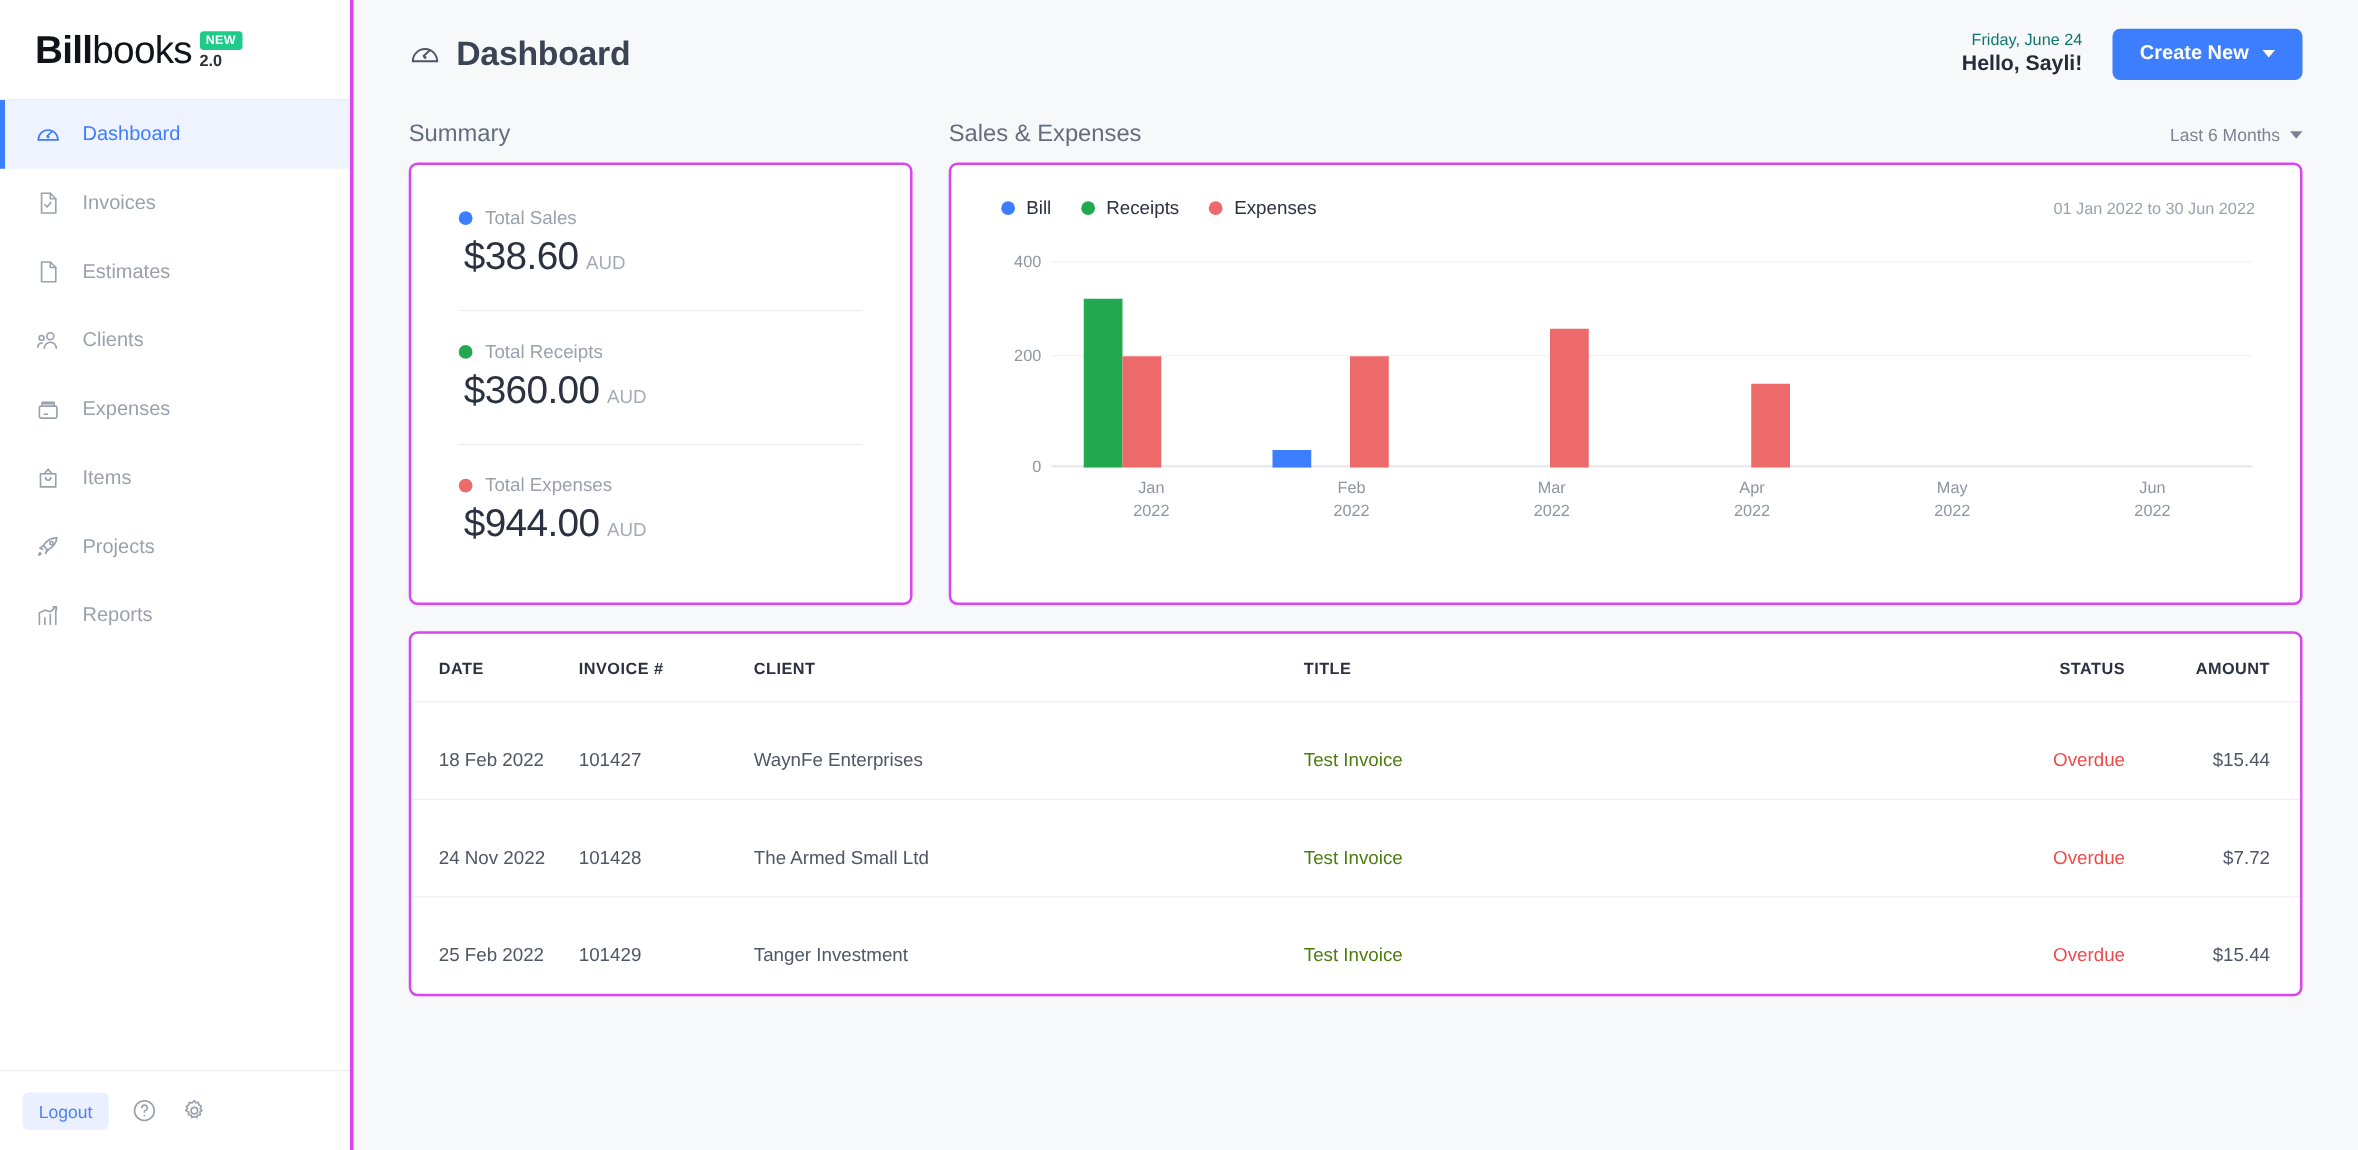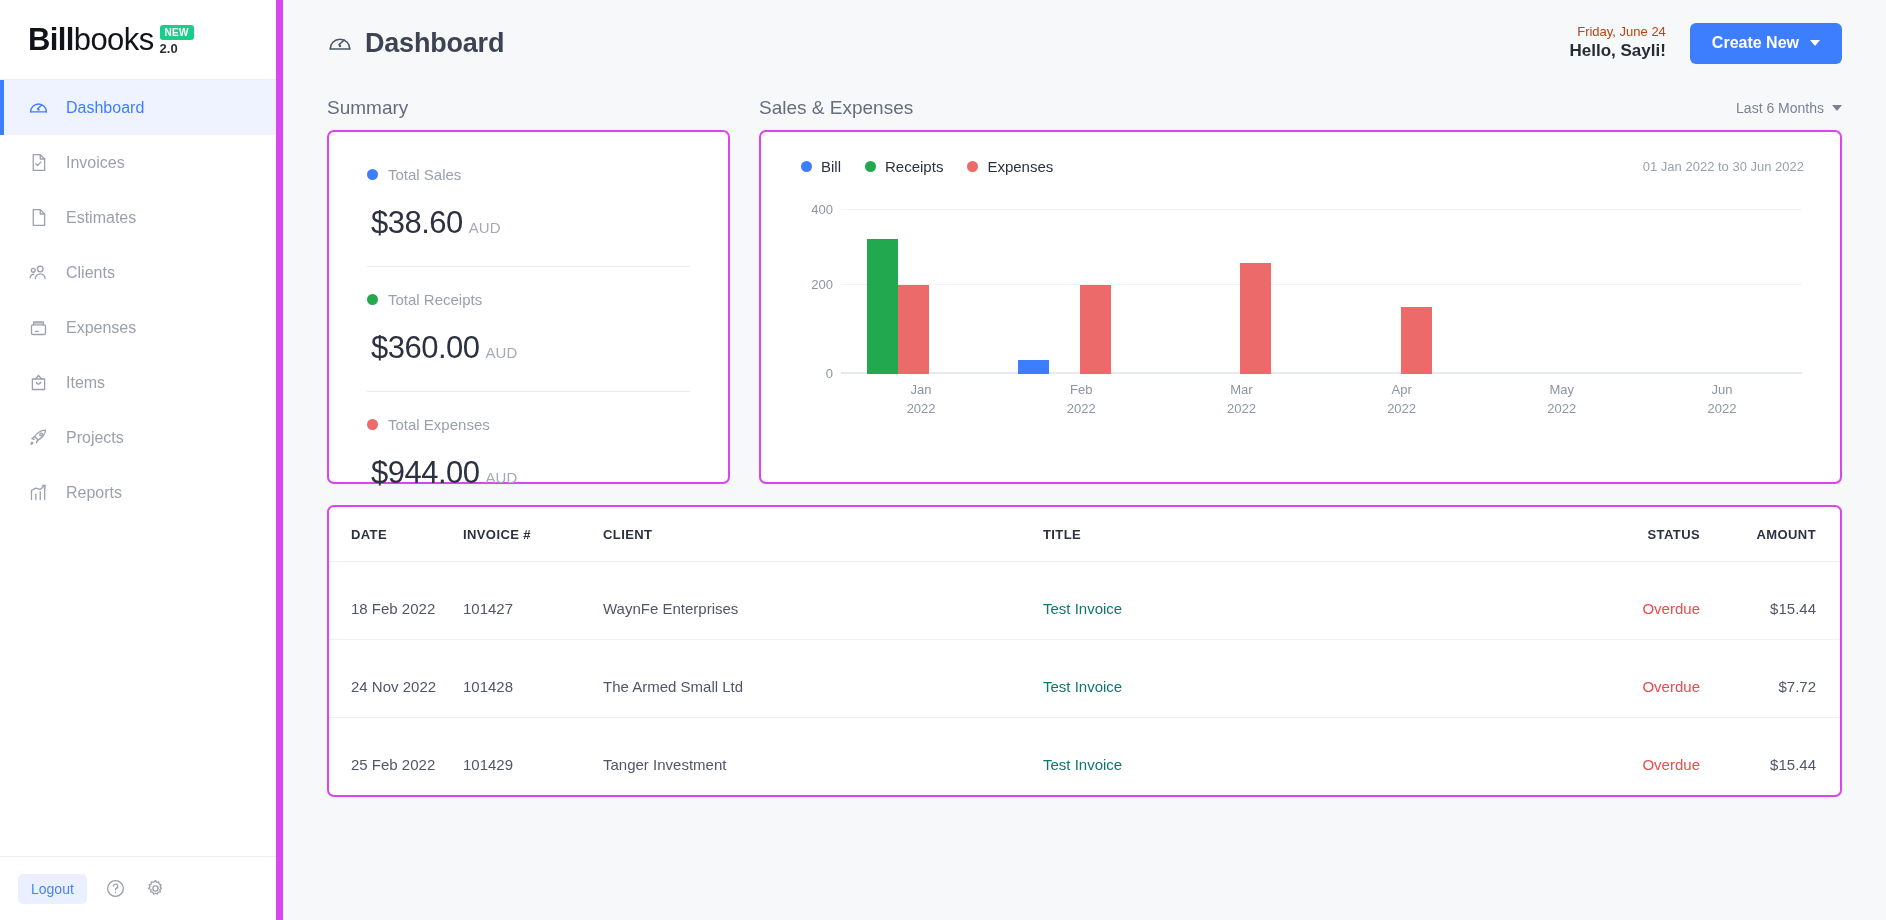--- a/index.html
+++ b/index.html
@@ -8,21 +8,21 @@
     font-family: "Liberation Sans", sans-serif;
     background: #f7f8fa;
     overflow: hidden;
   }
   .app { display: flex; width: 1886px; height: 920px; }
 
   
   .sidebar {
     width: 283px; height: 920px;
     background: #ffffff;
-    border-right: 7px solid #d946ef;
+    border-right: 3px solid #d946ef;
     display: flex; flex-direction: column;
     flex: 0 0 283px;
     position: relative;
   }
   .logo-wrap {
     height: 80px;
     display: flex; align-items: center;
     padding-left: 28px;
     border-bottom: 1px solid #eceef2;
   }
@@ -87,21 +87,21 @@
     height: 86px; display: flex; align-items: center; justify-content: space-between;
     padding: 0 44px 0 44px;
   }
   .page-title-wrap { display: flex; align-items: center; gap: 12px; }
   .page-title-icon { width: 26px; height: 26px; color: #4d5667; }
   .page-title-icon svg { width: 26px; height: 26px; display: block; }
   .page-title { font-size: 27px; font-weight: 700; color: #3c4454; letter-spacing: -0.2px; }
 
   .topbar-right { display: flex; align-items: center; gap: 24px; }
   .greet { text-align: right; line-height: 1.28; }
-  .greet-date { font-size: 13px; color: #c2410c; margin-left: 20px; }
+  .greet-date { font-size: 13px; color: #0f766e; margin-left: 20px; }
   .greet-hello { font-size: 17px; font-weight: 700; color: #262b35; }
   .create-btn {
     background: #3d7eff; color: #fff; border: none; border-radius: 6px;
     height: 41px; padding: 0 22px; font-size: 16px; font-weight: 700; cursor: pointer;
     display: inline-flex; align-items: center; gap: 11px; font-family: inherit;
   }
   .caret-down {
     width: 0; height: 0; border-left: 5px solid transparent; border-right: 5px solid transparent;
     border-top: 6px solid currentColor; display: inline-block;
   }
@@ -122,21 +122,21 @@
   }
 
   .card {
     background: #fff; border: 2px solid #d946ef; border-radius: 7px;
     box-shadow: 0 1px 2px rgba(25,35,60,0.03);
   }
   .summary-card { padding: 34px 38px 30px 38px; height: 354px; }
   .sum-block { padding: 0; }
   .sum-label { display: flex; align-items: center; gap: 10px; font-size: 15px; color: #9aa1ad; }
   .dot { width: 11px; height: 11px; border-radius: 50%; display: inline-block; flex: 0 0 11px; }
-  .sum-value { margin-top: 22px; padding-left: 4px; font-size: 31px; font-weight: 400; color: #2b3140; letter-spacing: -0.5px; }
+  .sum-value { margin-top: 4px; padding-left: 4px; font-size: 31px; font-weight: 400; color: #2b3140; letter-spacing: -0.5px; }
   .sum-cur { font-size: 15px; color: #a4abb6; margin-left: 6px; letter-spacing: 0; }
   .sum-div { height: 1px; background: #ebedf1; margin: 25px 0 24px 0; }
 
   .chart-card { padding: 26px 30px 16px 30px; height: 354px; position: relative; }
   .chart-head { display: flex; align-items: center; justify-content: space-between; }
   .legend { display: flex; align-items: center; gap: 24px; padding-left: 10px; }
   .legend-item { display: flex; align-items: center; gap: 9px; font-size: 15px; color: #2b3140; }
   .chart-range-label { font-size: 13px; color: #9aa1ad; padding-right: 6px; }
 
   .plot { position: relative; margin-top: 34px; height: 205px; }
@@ -162,21 +162,21 @@
     white-space: nowrap;
   }
   tbody td {
     font-size: 15px; padding: 38px 10px 22px 10px; border-bottom: 1px solid #edeff3; color: #4f5766;
     white-space: nowrap;
   }
   tbody tr:last-child td { border-bottom: none; }
   .c-date { padding-left: 22px !important; width: 124px; }
   .c-inv { width: 140px; }
   .c-client { width: 440px; }
-  .c-title { color: #0f766e; }
+  .c-title { color: #4d7c0f; }
   .c-status { text-align: right; width: 120px; }
   .c-amount { text-align: right; padding-right: 24px !important; width: 130px; }
   thead .c-status, thead .c-amount { text-align: right; }
   .status-overdue { color: #ec4b4b; }
 </style>
 </head>
 <body>
 
 <div class="app">
 

